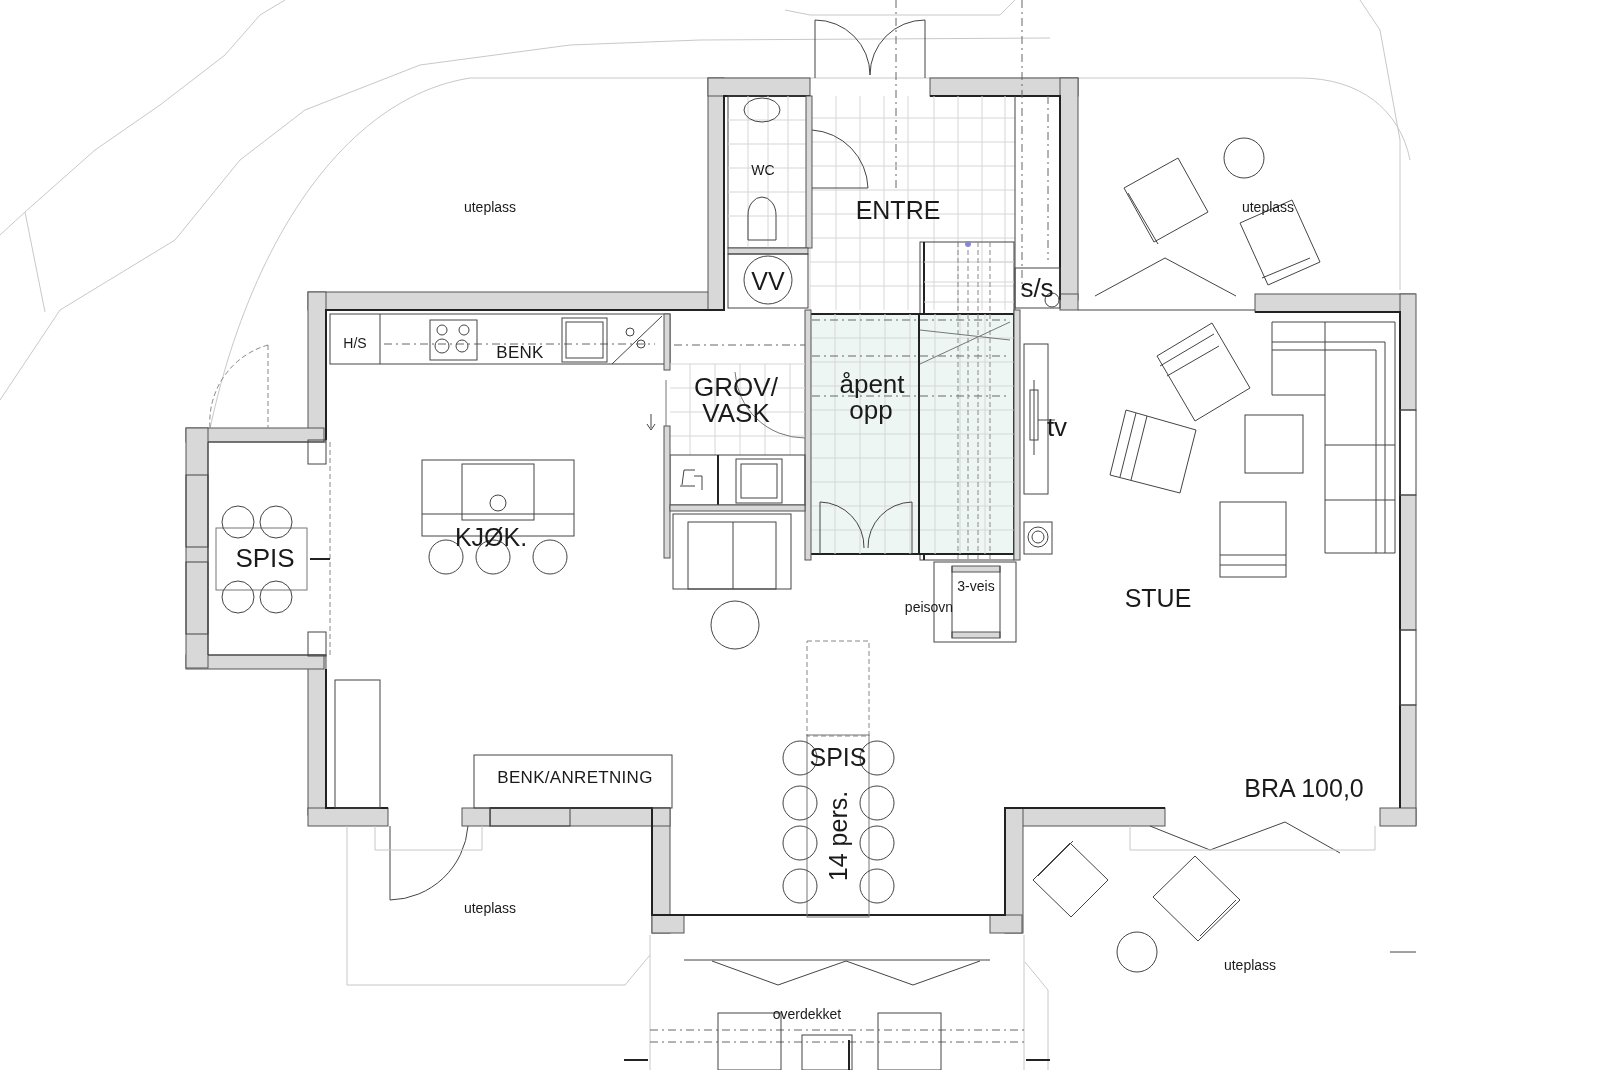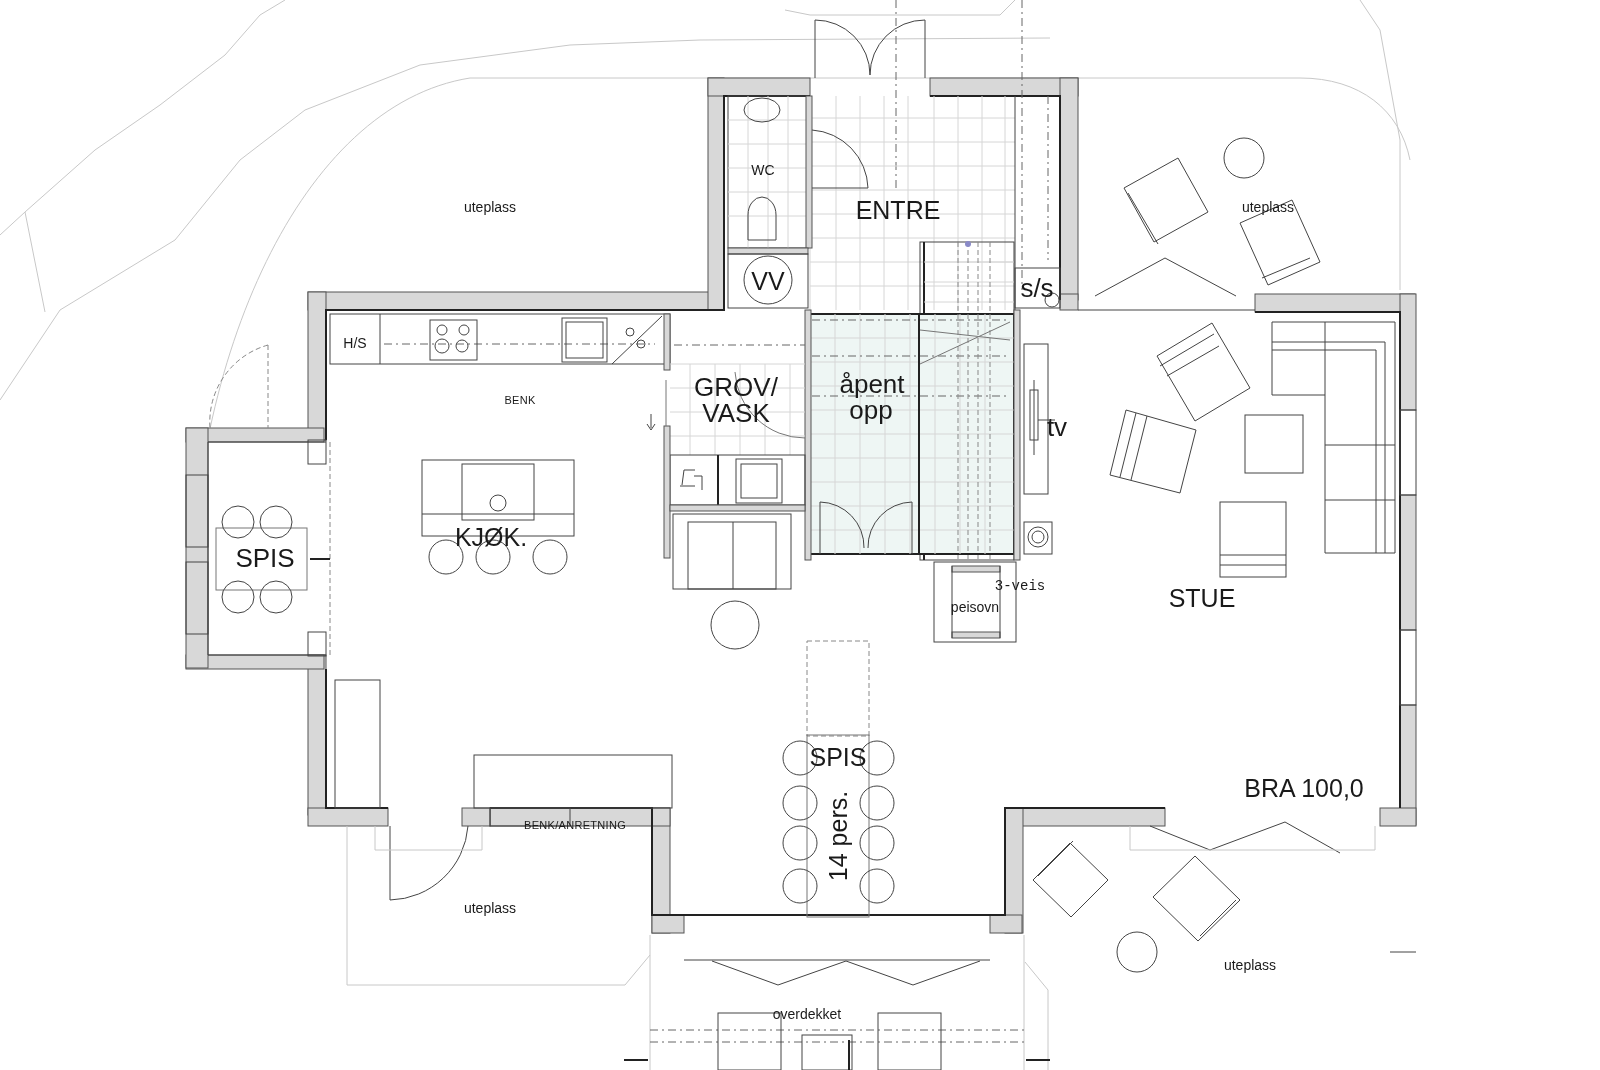--- a/index.html
+++ b/index.html
@@ -2,21 +2,21 @@
 <html><head>
   <meta charset="utf-8">
   <style>
     html, body { margin: 0; padding: 0; background: #ffffff; }
     body { width: 1600px; height: 1070px; overflow: hidden; position: relative; font-family: "Liberation Sans", sans-serif; }
     svg.plan { position: absolute; left: 0; top: 0; width: 1600px; height: 1070px; }
     .lbl { position: absolute; color: #1a1a1a; white-space: nowrap; font-family: "Liberation Sans", sans-serif; line-height: 1; }
     .room-lg { font-size: 25px; }
     .room-md { font-size: 26px; }
     .room-sm { font-size: 14px; }
-    .tiny { font-size: 11px; letter-spacing: 0.3px; margin-top: 48px; }
+    .tiny { font-size: 17px; letter-spacing: 0.3px; }
     .c { transform: translate(-50%, -50%); }
     .rot { transform: translate(-50%, -50%) rotate(-90deg); }
     .wall { fill: #d8d8d8; stroke: #555; stroke-width: 1; }
     .thin { fill: none; stroke: #444; stroke-width: 1; }
     .faint { fill: none; stroke: #c8c8c8; stroke-width: 1; }
     .mid { fill: none; stroke: #777; stroke-width: 1; }
     .dash { fill: none; stroke: #666; stroke-width: 1; stroke-dasharray: 8 4 2 4; }
     .dashs { fill: none; stroke: #888; stroke-width: 1; stroke-dasharray: 5 3; }
     .tile { fill: none; stroke: #d6d6d6; stroke-width: 1; }
     .void { fill: #eef6f4; stroke: #222; stroke-width: 2; }
@@ -299,23 +299,23 @@
 <div class="lbl room-md c" style="left:1037px; top:288px;">s/s</div>
 <div class="lbl room-sm c" style="left:355px; top:343px;">H/S</div>
 <div class="lbl tiny c" style="left:520px; top:352px;">BENK</div>
 <div class="lbl room-md c" style="left:736px; top:387px;">GROV/</div>
 <div class="lbl room-md c" style="left:736px; top:413px;">VASK</div>
 <div class="lbl room-md c" style="left:872px; top:384px;">åpent</div>
 <div class="lbl room-md c" style="left:871px; top:410px;">opp</div>
 <div class="lbl room-md c" style="left:1057px; top:427px;">tv</div>
 <div class="lbl room-lg c" style="left:491px; top:537px;">KJØK.</div>
 <div class="lbl room-md c" style="left:265px; top:558px;">SPIS</div>
-<div class="lbl room-lg c" style="left:1158px; top:598px;margin-left:44px;">STUE</div>
-<div class="lbl room-sm c" style="left:1020px; top:586px;font-family:Liberation Mono, monospace;">3-veis</div>
-<div class="lbl room-sm c" style="left:975px; top:607px;">peisovn</div>
+<div class="lbl room-lg c" style="left:1158px; top:598px;">STUE</div>
+<div class="lbl room-sm c" style="left:976px; top:586px;">3-veis</div>
+<div class="lbl room-sm c" style="left:929px; top:607px;">peisovn</div>
 <div class="lbl room-lg c" style="left:838px; top:757px;">SPIS</div>
 <div class="lbl room-lg rot" style="left:838px; top:836px;">14 pers.</div>
 <div class="lbl tiny c" style="left:575px; top:777px;">BENK/ANRETNING</div>
 <div class="lbl room-sm c" style="left:807px; top:993px;margin-top:21px;">overdekket</div>
 <div class="lbl room-lg c" style="left:1304px; top:788px;">BRA 100,0</div>
 <div class="lbl room-sm c" style="left:490px; top:207px;">uteplass</div>
 <div class="lbl room-sm c" style="left:1268px; top:207px;">uteplass</div>
 <div class="lbl room-sm c" style="left:490px; top:908px;">uteplass</div>
 <div class="lbl room-sm c" style="left:1250px; top:965px;">uteplass</div>
 

